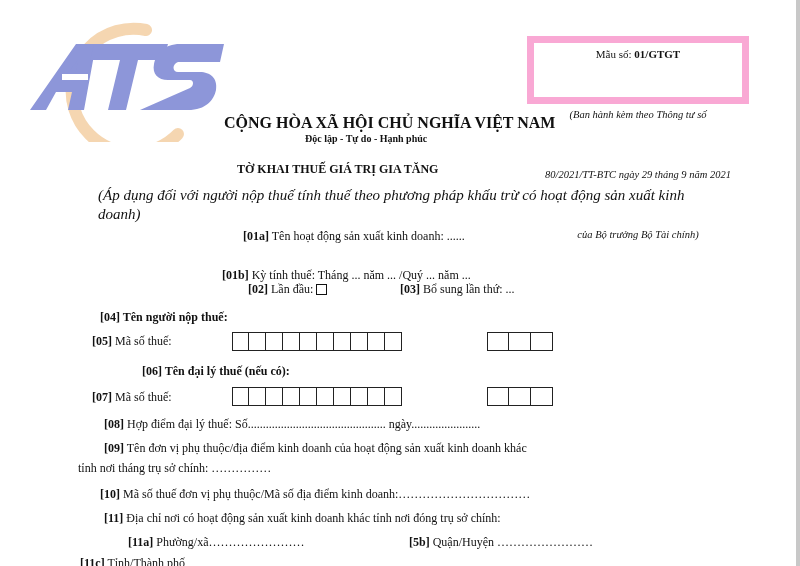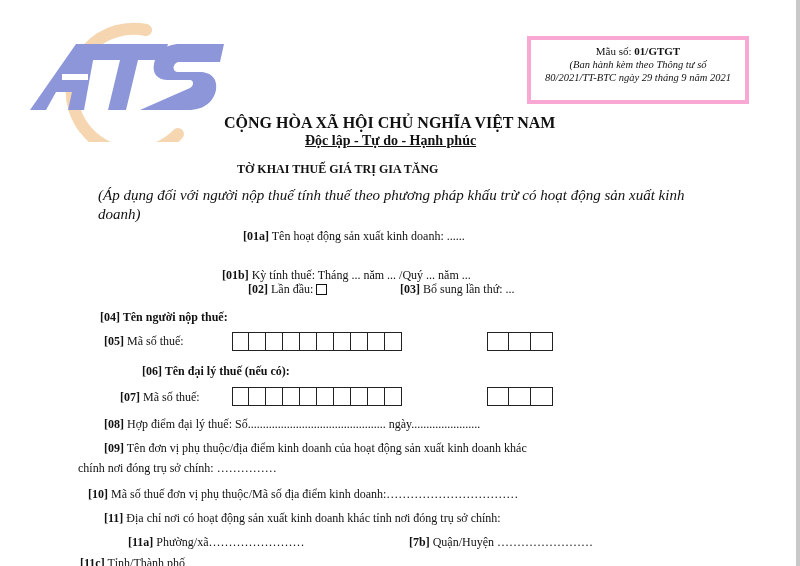--- a/index.html
+++ b/index.html
@@ -10,28 +10,28 @@
       color: #111;
       position: relative;
     }
     .page-edge {
       position: absolute; top: 0; right: 0; width: 4px; height: 566px;
       background: #c8c8c8;
     }
     .logo { position: absolute; left: 28px; top: 22px; width: 200px; height: 120px; }
     .form-code-box {
       position: absolute; left: 527px; top: 36px; width: 222px; height: 68px;
-      border: 4px solid #f9a8d4; box-sizing: border-box;
+      border: 7px solid #f9a8d4; box-sizing: border-box;
       text-align: center; font-size: 11px; line-height: 13px; padding-top: 5px;
     }
     .form-code-box .code-line b { font-weight: bold; }
-    .form-code-box .note { font-style: italic; font-size: 10.5px; }
+    .form-code-box .note { font-style: italic; font-size: 10.5px; margin-top: 47px; }
     .abs { position: absolute; white-space: nowrap; }
     .hdr1 { top: 114px; font-size: 16px; font-weight: bold; left: 224px; }
-    .hdr2 { top: 133px; font-size: 14px; font-weight: bold; left: 305px; text-decoration: underline; }
+    .hdr2 { top: 133px; font-size: 10px; font-weight: bold; left: 305px; }
     .title { top: 162px; font-size: 12px; font-weight: bold; left: 237px; }
     .subtitle { top: 186px; font-size: 15px; font-style: italic; left: 98px; width: 612px; white-space: normal; line-height: 19px; }
     .line { font-size: 12px; }
     .b { font-weight: bold; }
     .boxes { display: inline-flex; vertical-align: middle; }
     .boxes span {
       display: inline-block; width: 17px; height: 19px;
       border: 1px solid #222; border-left: none; box-sizing: border-box;
     }
     .boxes span:first-child { border-left: 1px solid #222; }
@@ -53,20 +53,21 @@
     <polygon points="66,22 140,22 135,38 110,38 98,88 80,88 92,38 62,38"></polygon>
     <path d="M 196 22 L 152 22 C 136 22 128 32 126 42 C 124 52 130 58 140 58 L 162 58 C 166 58 166 64 162 66 L 112 88 L 160 88 C 178 88 186 78 188 68 C 190 56 182 50 172 50 L 150 50 C 144 50 144 42 150 40 L 192 40 Z"></path>
   </g>
   <rect x="34" y="52" width="26" height="6" fill="#ffffff"></rect>
 </svg>
 
 <div class="form-code-box">
   <div class="code-line"><span>Mẫu số: </span><b>01/GTGT</b></div>
   <div class="note">(Ban hành kèm theo Thông tư số</div>
   <div class="note">80/2021/TT-BTC ngày 29 tháng 9 năm 2021</div>
+  <div class="note">của Bộ trưởng Bộ Tài chính)</div>
 </div>
 
 <div class="abs hdr1">CỘNG HÒA XÃ HỘI CHỦ NGHĨA VIỆT NAM</div>
 <div class="abs hdr2">Độc lập - Tự do - Hạnh phúc</div>
 <div class="abs title">TỜ KHAI THUẾ GIÁ TRỊ GIA TĂNG</div>
 <div class="abs subtitle">(Áp dụng đối với người nộp thuế tính thuế theo phương pháp khấu trừ có hoạt động sản xuất kinh doanh)</div>
 
 <div class="abs line" style="top:229px; left:243px;">
   <span class="b">[01a]</span><span> Tên hoạt động sản xuất kinh doanh: ......</span>
 </div>
@@ -79,21 +80,21 @@
   <span class="b">[02]</span><span> Lần đầu:</span><span class="checkbox"></span>
 </div>
 <div class="abs line" style="top:282px; left:400px;">
   <span class="b">[03]</span><span> Bổ sung lần thứ: ...</span>
 </div>
 
 <div class="abs line b" style="top:310px; left:100px;">
   <span>[04]</span><span> Tên người nộp thuế:</span>
 </div>
 
-<div class="abs line" style="top:334px; left:104px;">
+<div class="abs line" style="top:334px; left:92px;">
   <span class="b">[05]</span><span> Mã số thuế:</span>
 </div>
 <div class="abs boxes" style="top:332px; left:232px;">
   <span></span>
     <span></span>
     <span></span>
     <span></span>
     <span></span>
     <span></span>
     <span></span>
@@ -104,21 +105,21 @@
 <div class="abs boxes" style="top:332px; left:487px;">
   <span style="width:22px"></span>
     <span style="width:22px"></span>
     <span style="width:22px"></span>
 </div>
 
 <div class="abs line b" style="top:364px; left:100px;margin-left:42px;">
   <span>[06]</span><span> Tên đại lý thuế (nếu có):</span>
 </div>
 
-<div class="abs line" style="top:390px; left:120px;">
+<div class="abs line" style="top:390px; left:92px;">
   <span class="b">[07]</span><span> Mã số thuế:</span>
 </div>
 <div class="abs boxes" style="top:387px; left:232px;">
   <span></span>
     <span></span>
     <span></span>
     <span></span>
     <span></span>
     <span></span>
     <span></span>
@@ -132,32 +133,32 @@
     <span style="width:22px"></span>
 </div>
 
 <div class="abs line" style="top:417px; left:104px;">
   <span class="b">[08]</span><span> Hợp điểm đại lý thuế: Số.............................................. ngày.......................</span>
 </div>
 
 <div class="abs line" style="top:441px; left:104px;">
   <span class="b">[09]</span><span> Tên đơn vị phụ thuộc/địa điểm kinh doanh của hoạt động sản xuất kinh doanh khác</span>
 </div>
-<div class="abs line" style="top:461px; left:78px;">chính nơi đóng trụ sở chính: ……………</div>
+<div class="abs line" style="top:461px; left:78px;">tỉnh nơi tháng trụ sở chính: ……………</div>
 
-<div class="abs line" style="top:487px; left:88px;">
+<div class="abs line" style="top:487px; left:100px;">
   <span class="b">[10]</span><span> Mã số thuế đơn vị phụ thuộc/Mã số địa điểm kinh doanh:……………………………</span>
 </div>
 
 <div class="abs line" style="top:511px; left:104px;">
   <span class="b">[11]</span><span> Địa chỉ nơi có hoạt động sản xuất kinh doanh khác tỉnh nơi đóng trụ sở chính:</span>
 </div>
 
 <div class="abs line" style="top:535px; left:128px;">
   <span class="b">[11a]</span><span> Phường/xã……………………</span>
 </div>
 <div class="abs line" style="top:535px; left:409px;">
-  <span class="b">[7b]</span><span> Quận/Huyện  ……………………</span>
+  <span class="b">[5b]</span><span> Quận/Huyện  ……………………</span>
 </div>
 
 <div class="abs line" style="top:556px; left:80px;">
   <span class="b">[11c]</span><span> Tỉnh/Thành phố</span>
 </div>
 
 </body></html>

